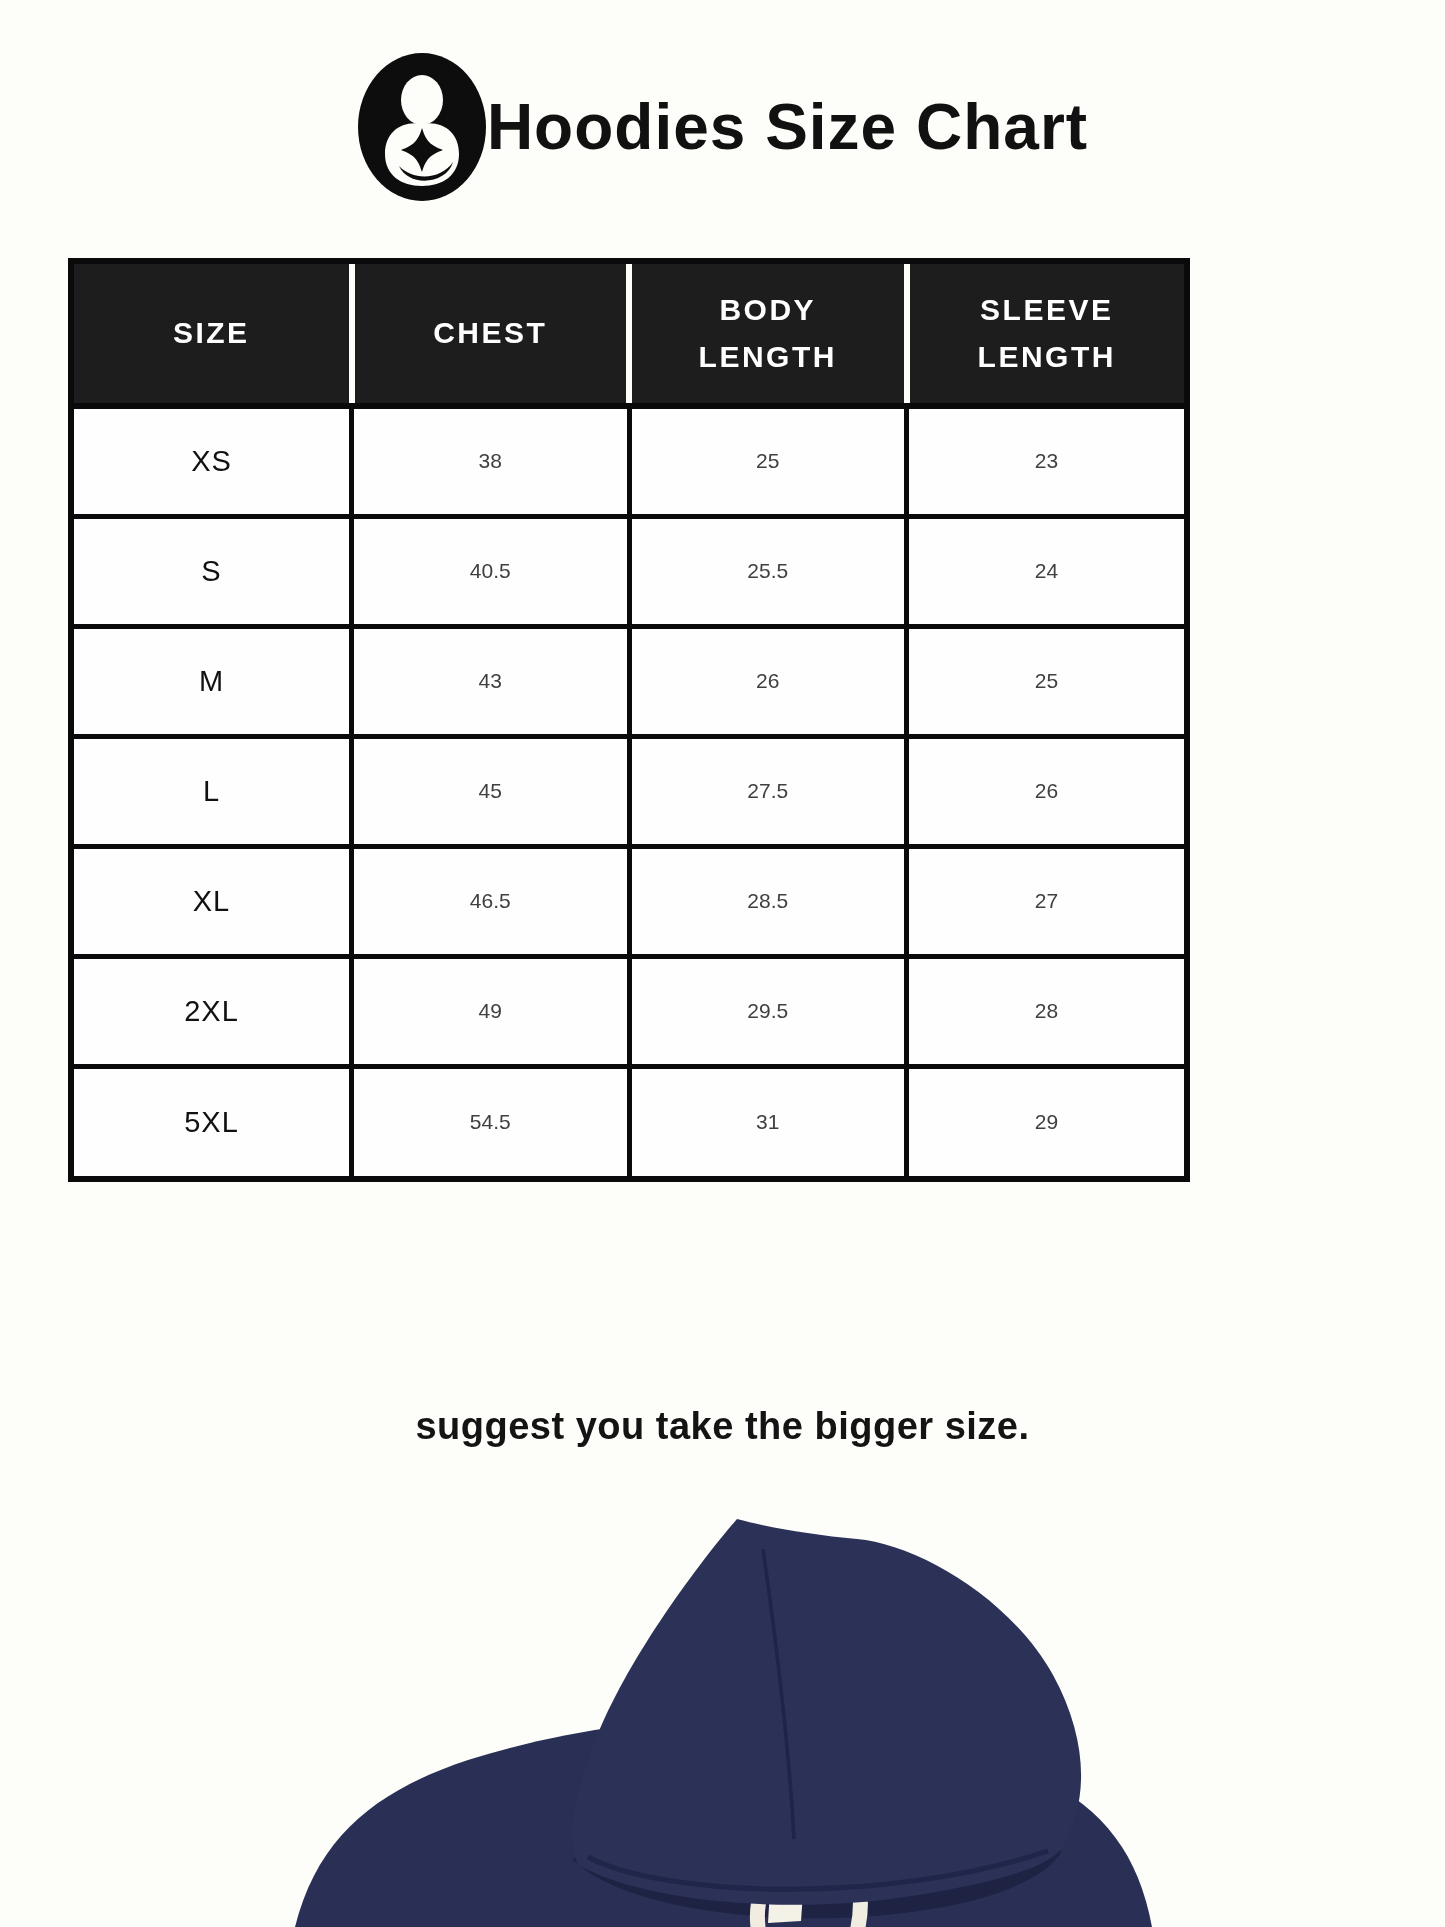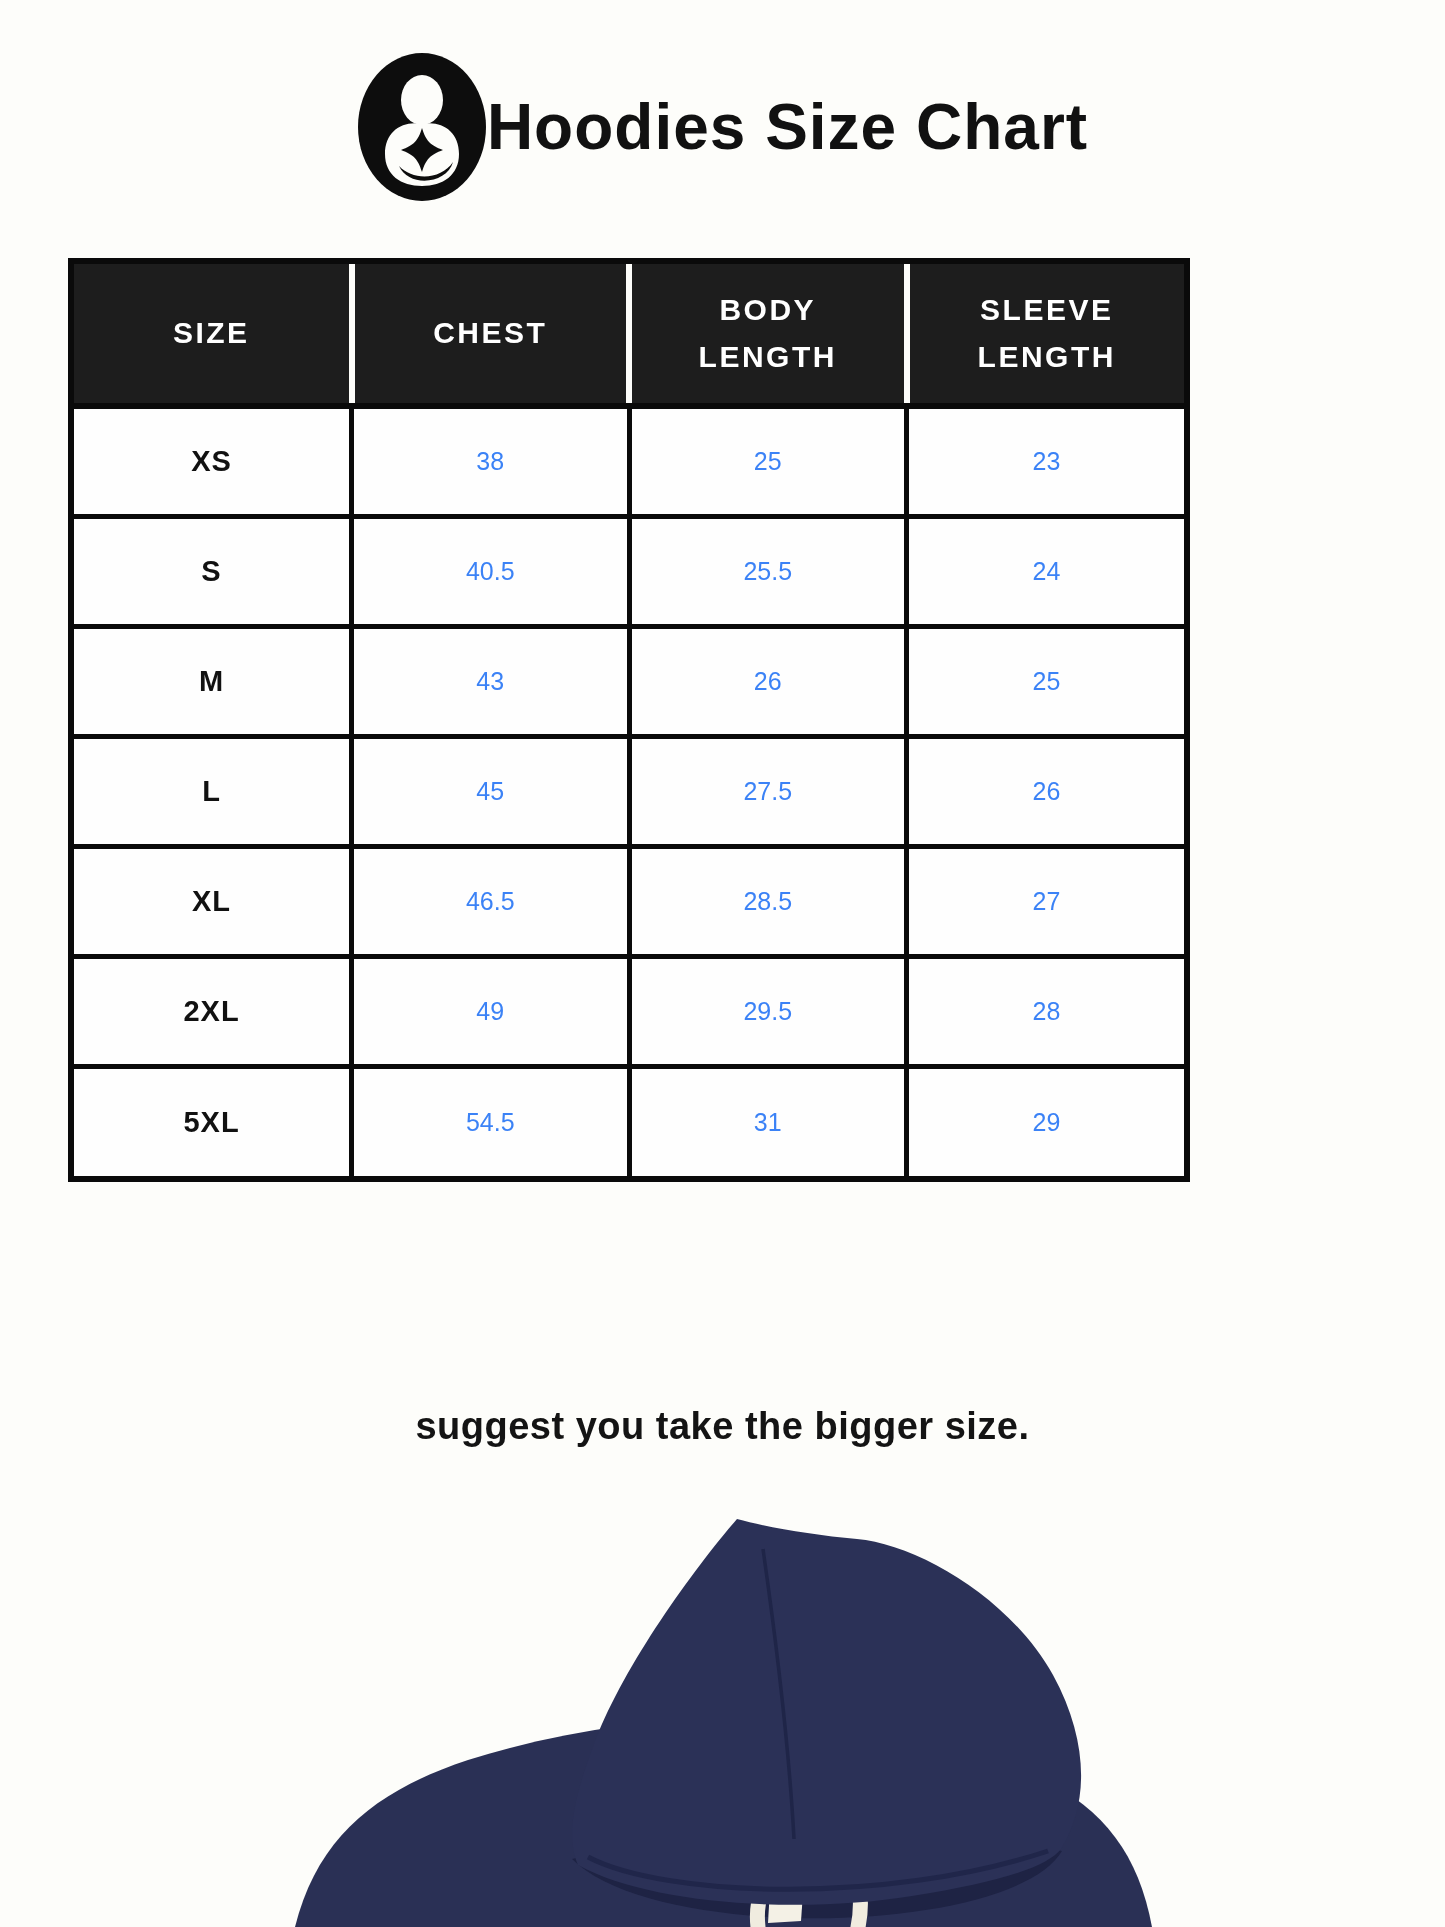--- a/index.html
+++ b/index.html
@@ -61,30 +61,30 @@
   .size-table th:first-child { border-left: none; }
   .size-table th .th-label {
     display: inline-block;
     max-width: 200px;
     line-height: 1.55;
   }
   .size-table td {
     height: 110px;
     text-align: center;
     vertical-align: middle;
-    font-size: 25px;
-    color: #3b82f6;
+    font-size: 21px;
+    color: #404040;
     background: #fefefe;
     border-left: 5px solid #0a0a0a;
     border-bottom: 5px solid #0a0a0a;
   }
   .size-table td:first-child { border-left: none; }
   .size-table tr:last-child td { border-bottom: none; }
   .size-table td.size-cell {
-    font-weight: 700;
+    font-weight: 400;
     font-size: 29px;
     color: #111;
     letter-spacing: 1px;
   }
 
   
   .fit-note {
     position: absolute;
     top: 1398px; left: 0; right: 0;
     text-align: center;

